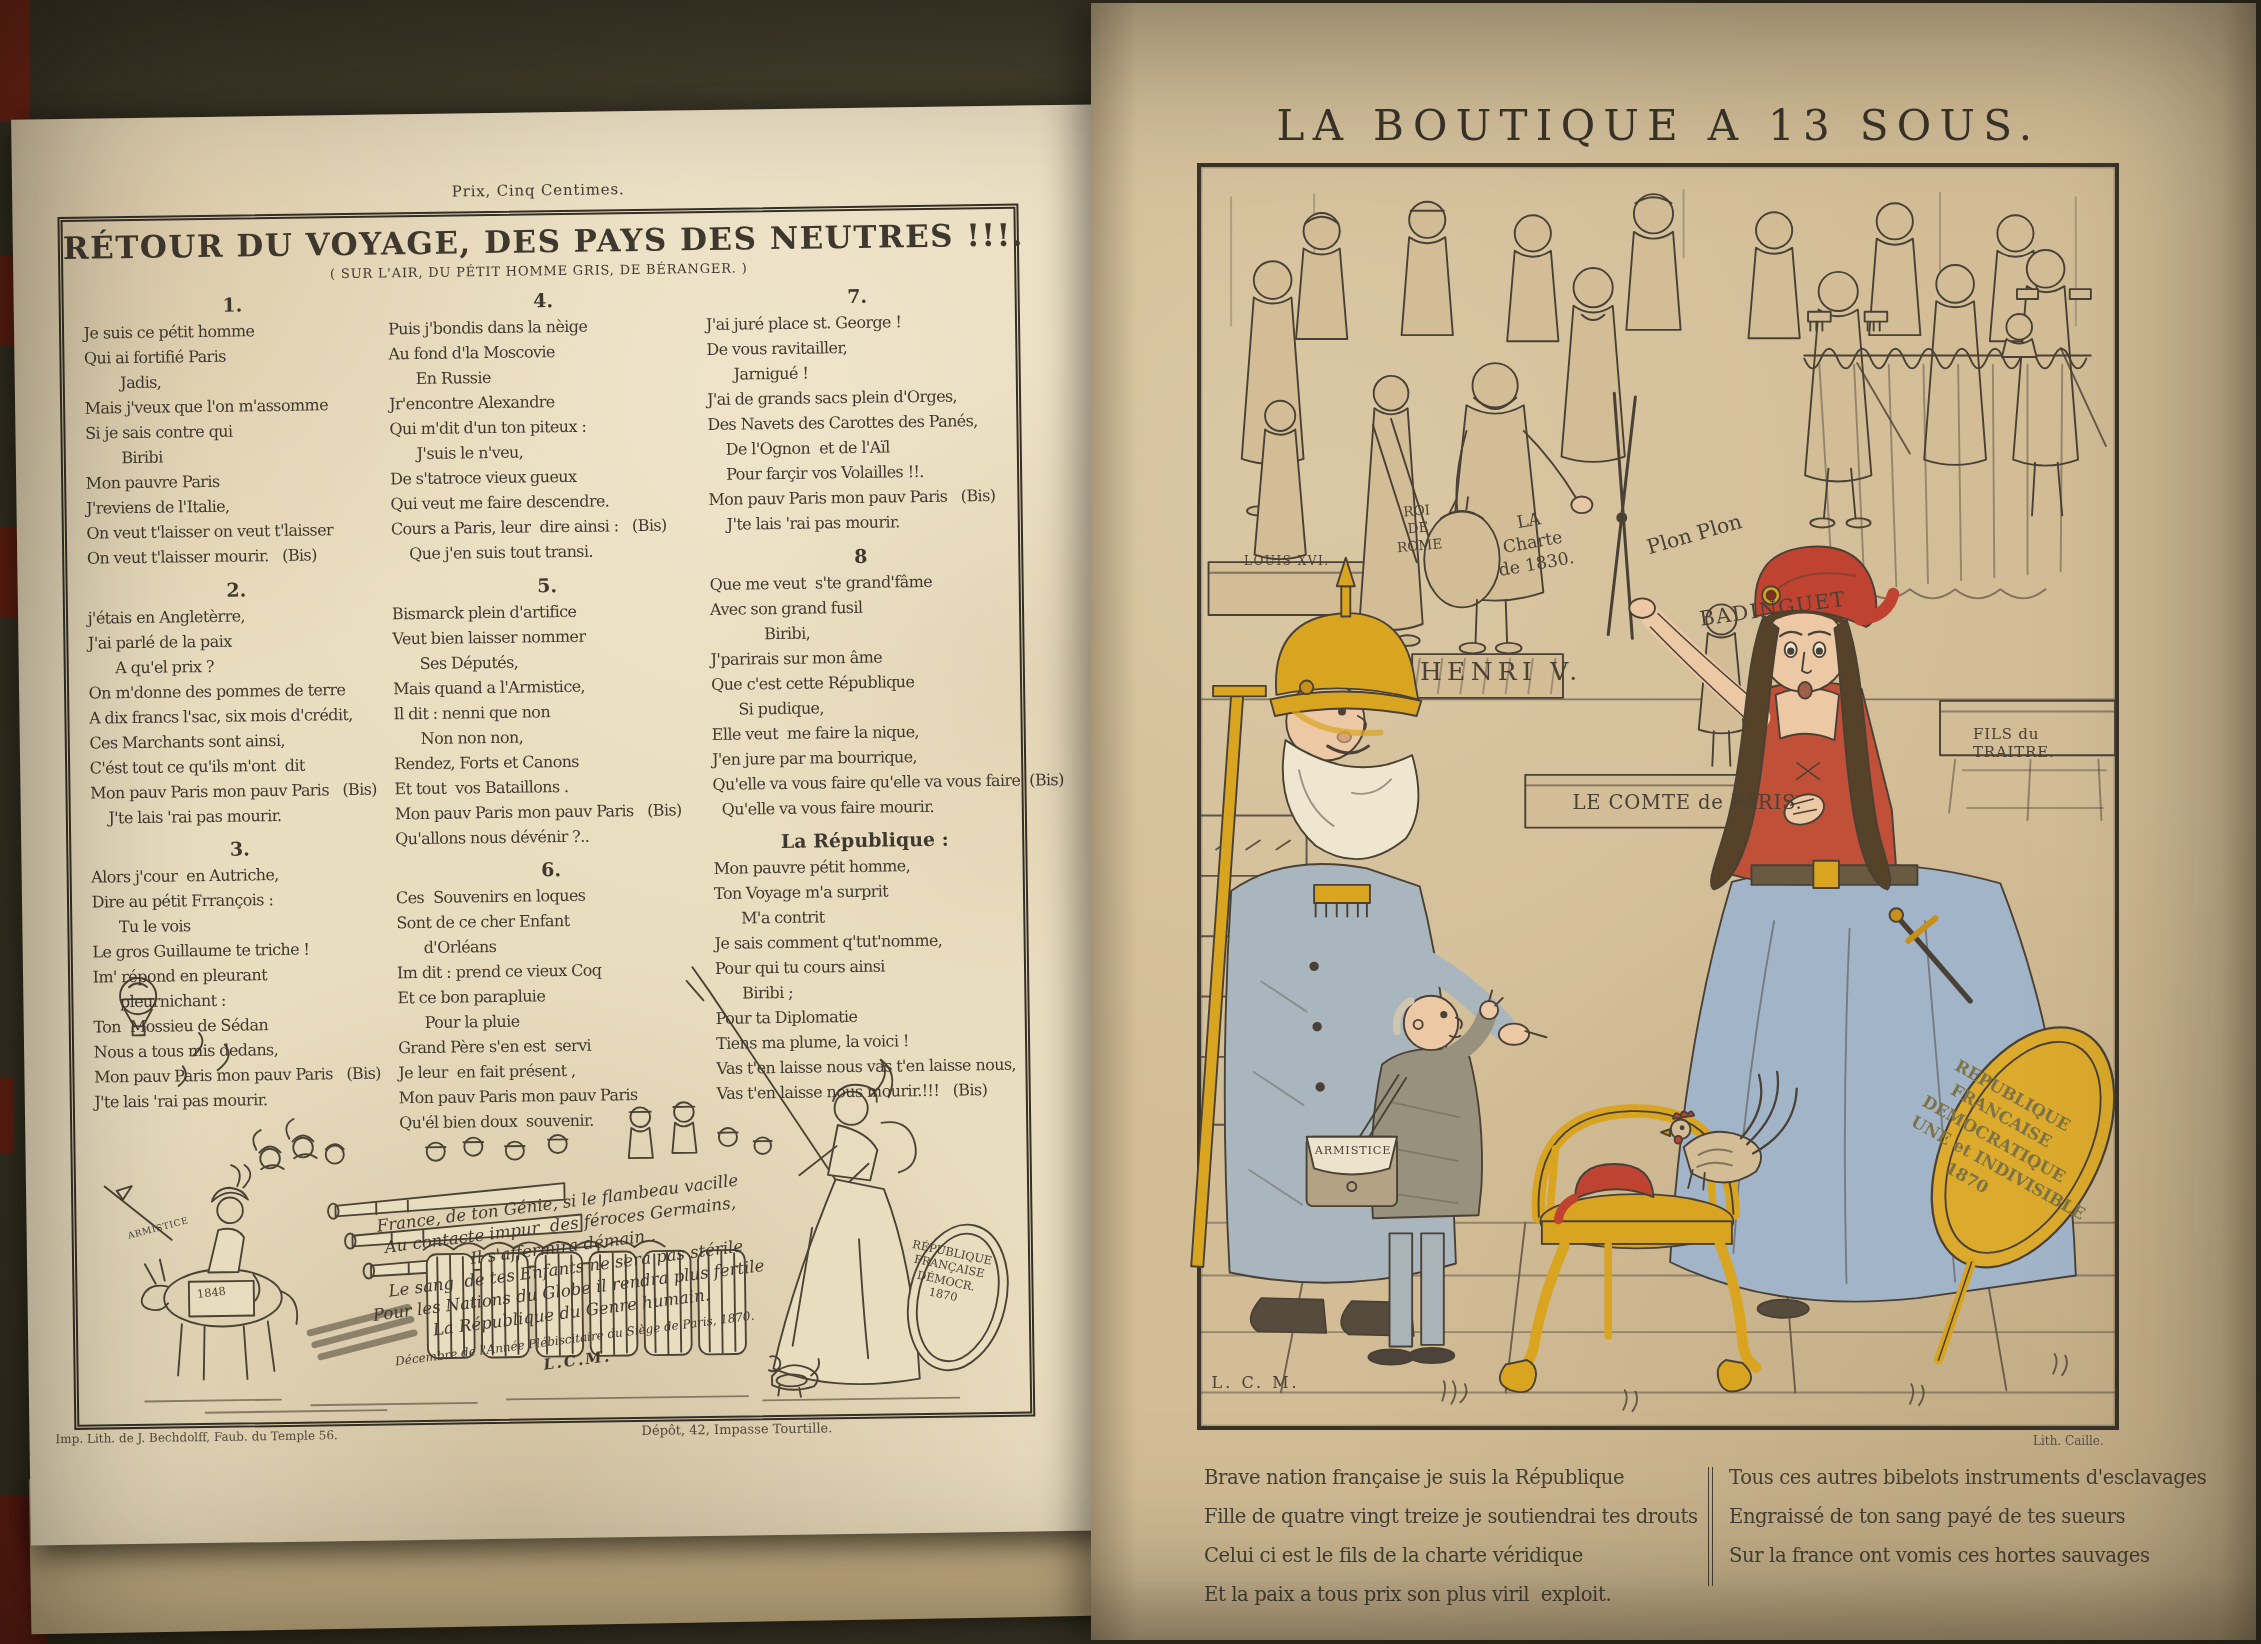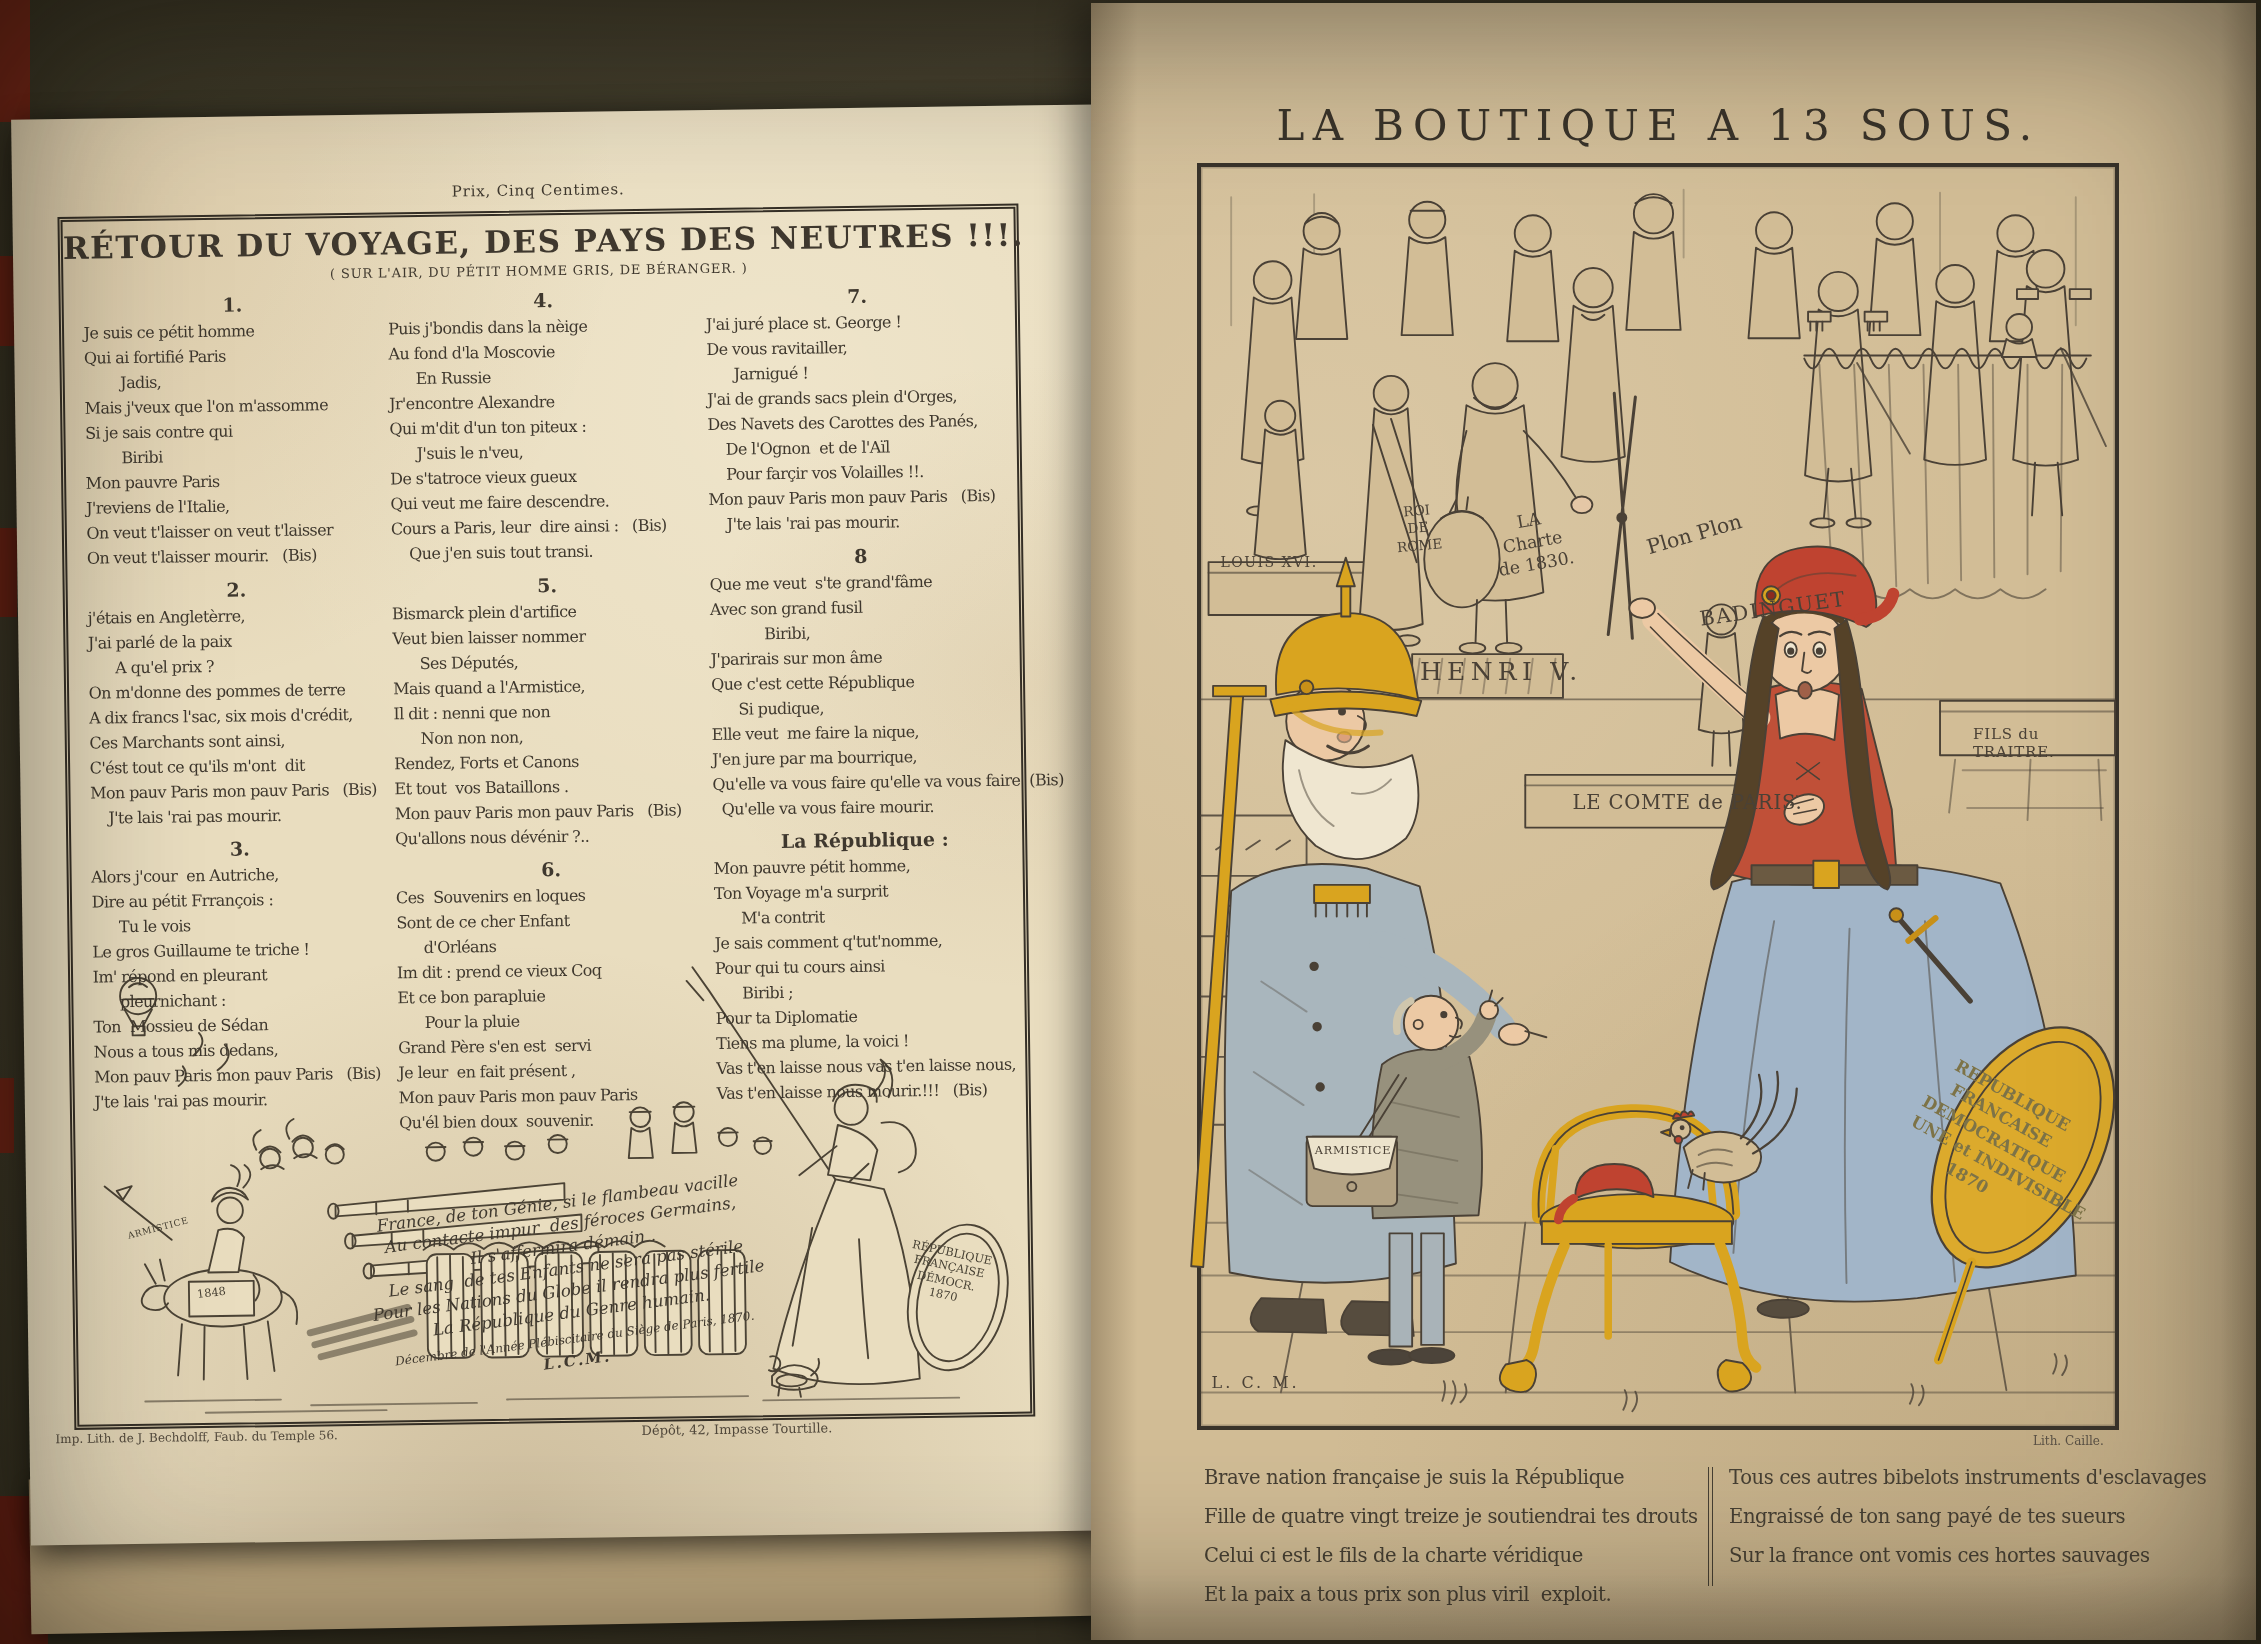--- a/index.html
+++ b/index.html
@@ -61,21 +61,21 @@
   .imprint{position:absolute;font-size:12px;color:#52493c;z-index:6;}
   #imprint-left{left:26px;top:1313px;}
   #imprint-right{left:612px;top:1312px;font-size:13px;}
   
   .rp-title{position:absolute;left:106px;top:66px;width:923px;text-align:center;
     font-size:42px;font-weight:normal;letter-spacing:8.3px;white-space:nowrap;color:#3a342a;margin-top:32px;}
   #litho-frame{position:absolute;left:106px;top:160px;width:914px;height:1259px;
     border:4.5px solid #3a342b;box-shadow:inset 0 0 0 1.5px rgba(58,52,43,.25);}
   #litho-frame svg{position:absolute;inset:0;}
   .rl{position:absolute;transform-origin:left top;color:#4a4136;z-index:3;}
-  #rl-louis{left:7.5px;top:387px;width:121px;text-align:center;font-size:14px;letter-spacing:1.5px;}
+  #rl-louis{left:7.5px;top:387px;width:121px;text-align:right;font-size:12px;letter-spacing:1.5px;}
   #rl-roi{left:185px;top:338px;width:60px;text-align:center;transform:rotate(-5deg);}
   #rl-roi .vline{font-size:13.6px;line-height:17.3px;letter-spacing:0;}
   #rl-charte{left:277px;top:351px;width:99px;text-align:center;transform:rotate(-10deg);}
   #rl-charte .vline{font-size:17.3px;line-height:22px;letter-spacing:0;}
   #rl-plon{left:443px;top:369px;font-size:20.4px;transform:rotate(-16deg);}
   #rl-badinguet{left:497px;top:440px;font-size:20.4px;letter-spacing:1.5px;transform:rotate(-8deg);}
   #rl-henri{left:219px;top:490px;width:249px;text-align:left;font-size:25px;letter-spacing:5.3px;}
   #rl-comte{left:347px;top:624px;width:279px;text-align:center;font-size:19.6px;letter-spacing:0.8px;}
   #rl-fils{left:772px;top:558px;font-size:15px;letter-spacing:0.8px;}
   #rl-armistice{left:110px;top:977px;width:84px;text-align:center;font-size:11.3px;letter-spacing:0.8px;}

